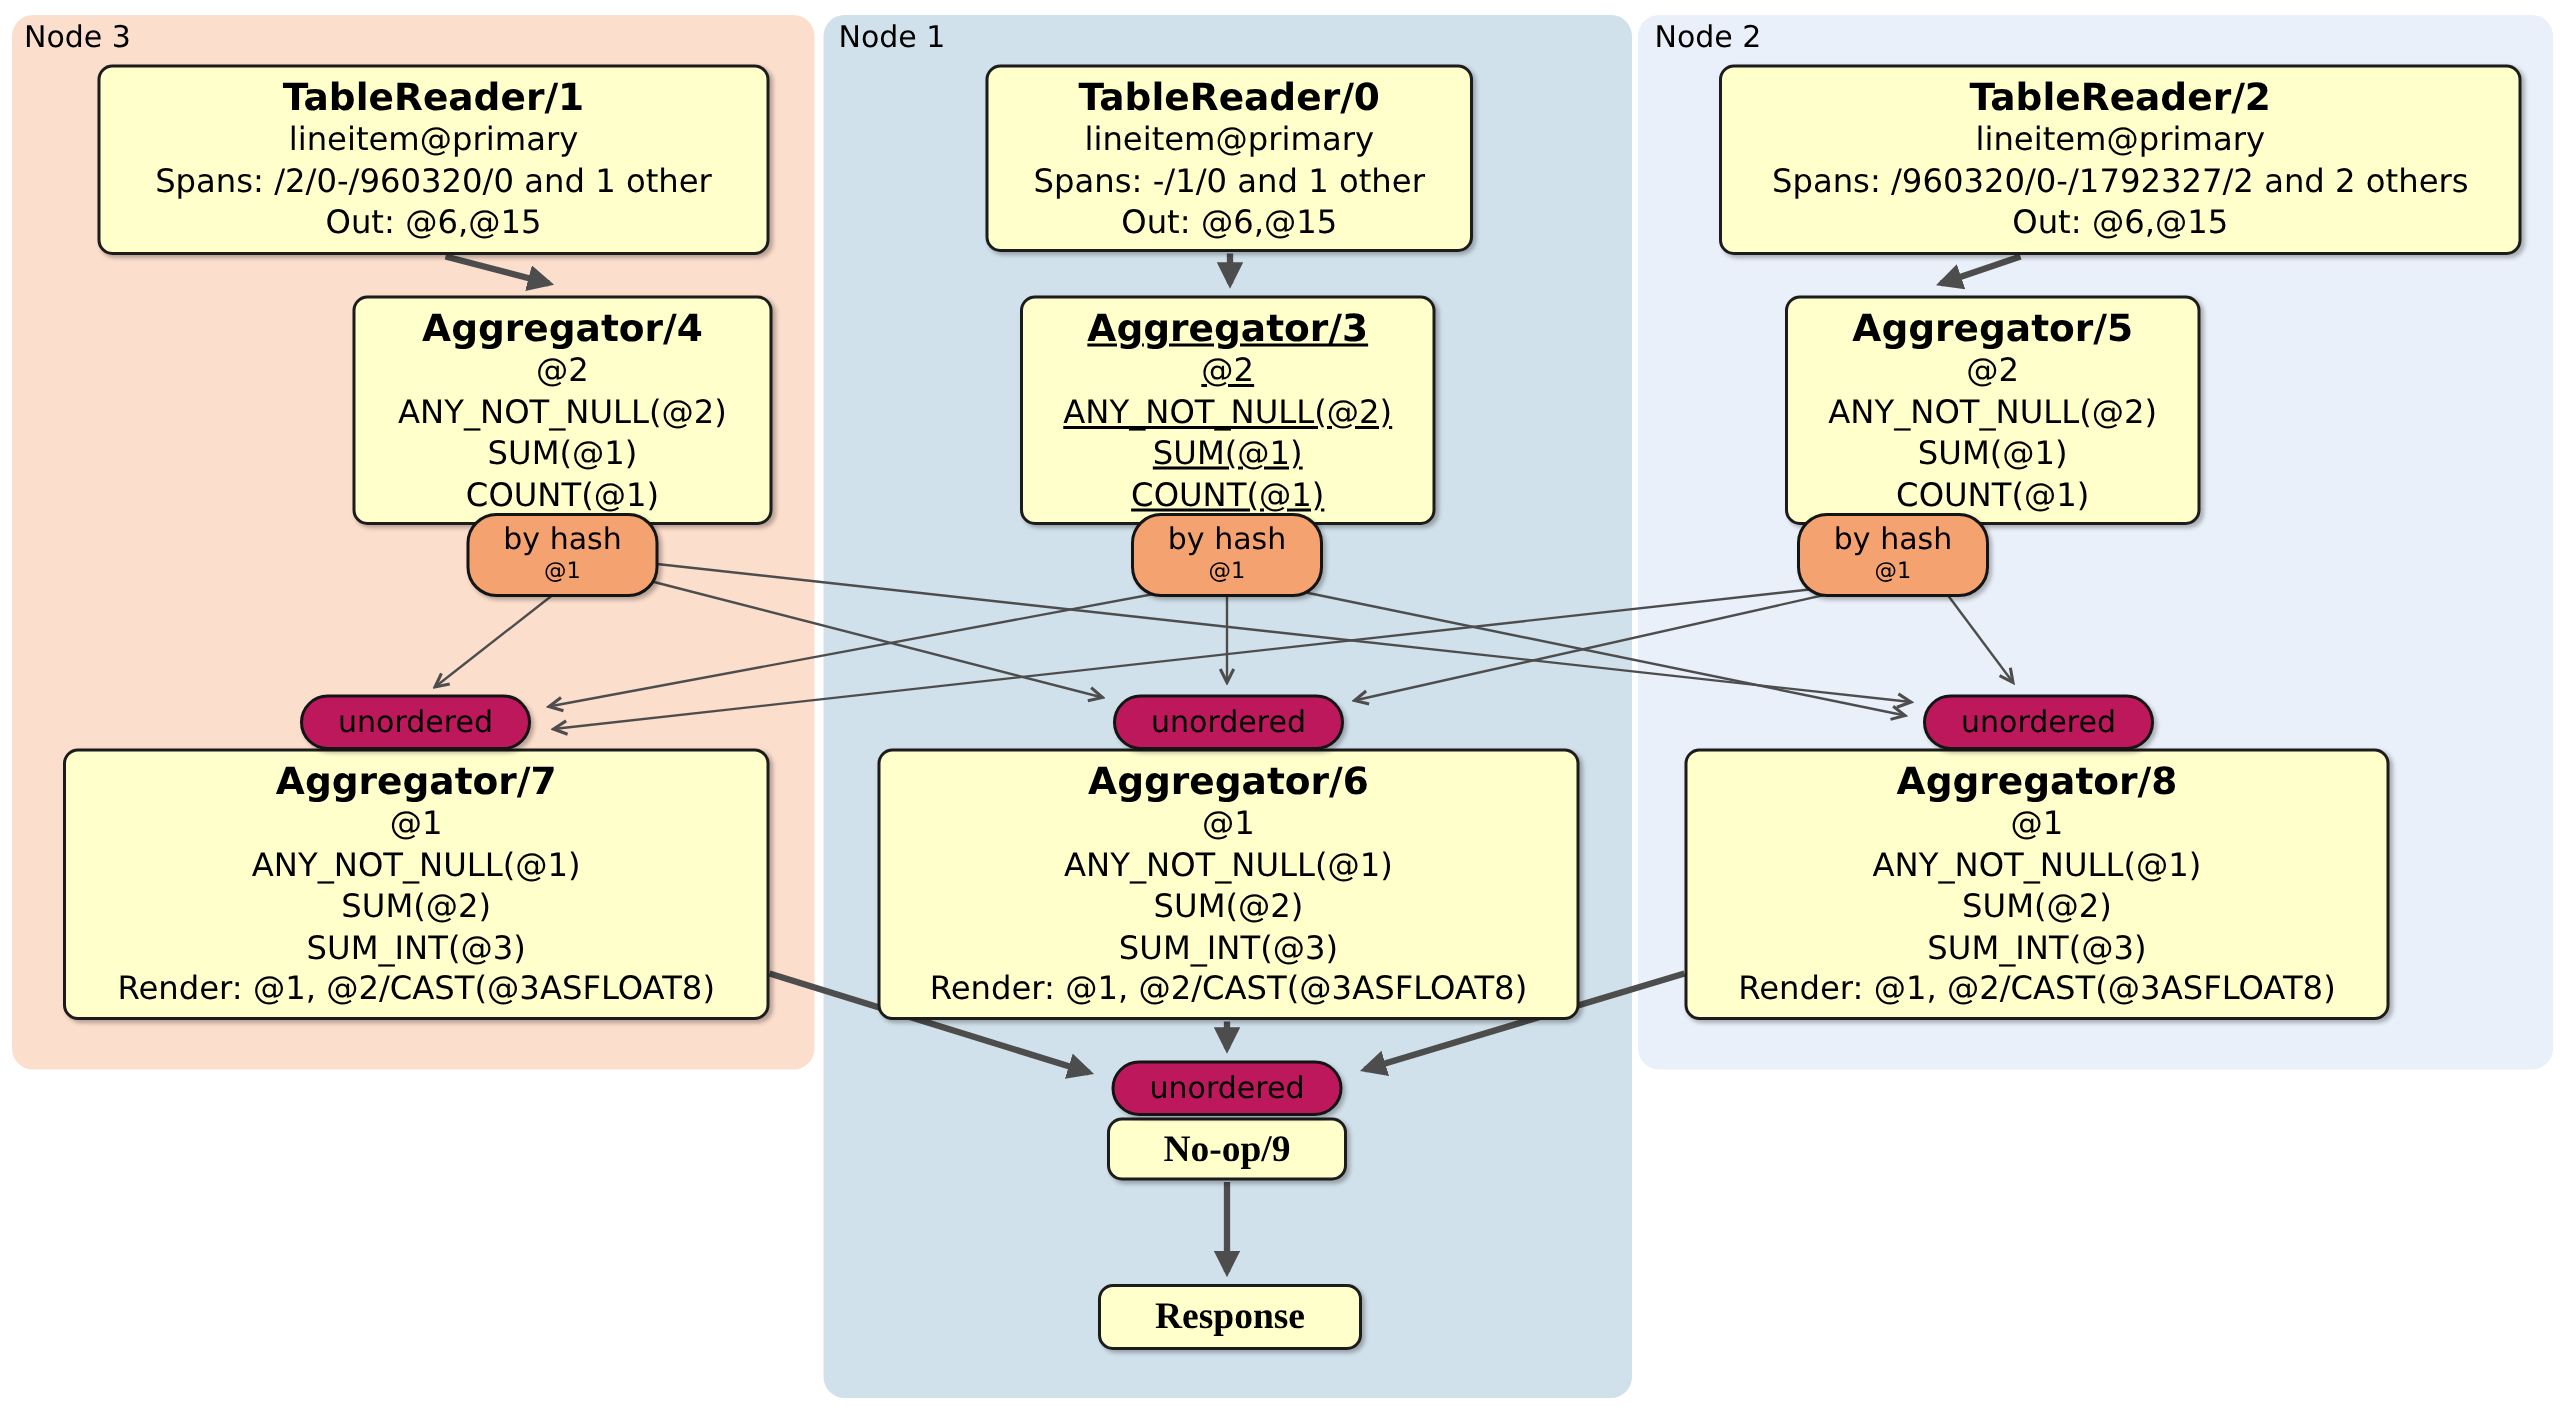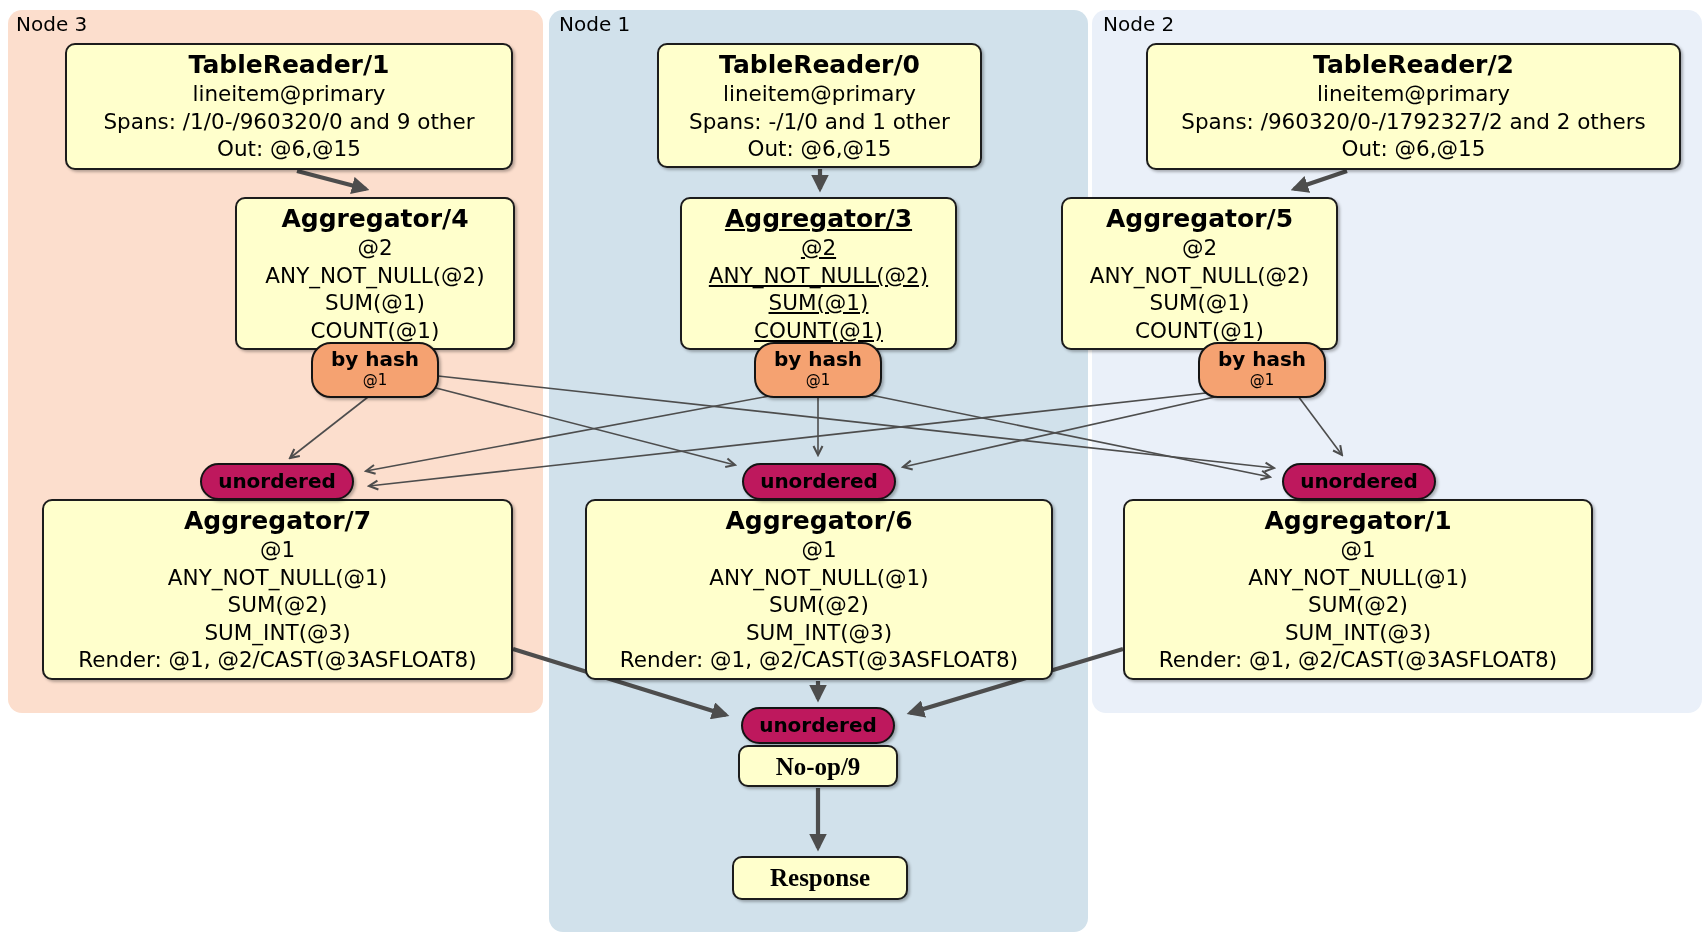--- a/index.html
+++ b/index.html
@@ -19,21 +19,21 @@
   .pbox-title { font-weight:bold; font-size:25px; line-height:30px; white-space:nowrap; }
   .pbox-line  { font-size:21.5px; line-height:27.5px; white-space:nowrap; }
   .tbox { padding-top:0; }
   .tbox .pbox-title { line-height:39px;font-family:Liberation Serif, serif; }
   .oval {
     position:absolute; box-sizing:border-box; z-index:3; text-align:center;
     border:2px solid #141414; box-shadow:2px 2px 3px rgba(0,0,0,0.28);
   }
   .oval.orange { background:#f5a271; border-radius:20px; }
   .oval.blue   { background:#be185d; border-radius:19px; }
-  .oval-label  { font-weight:bold; font-size:20px; line-height:24px; margin-top:3px; white-space:nowrap; }
+  .oval-label  { font-weight:normal; font-size:20px; line-height:24px; margin-top:3px; white-space:nowrap; }
   .oval-sub    { font-size:15px; line-height:19px; white-space:nowrap; }
   .oval.blue .oval-label { line-height:33px; margin-top:0; }
 </style>
 </head>
 <body>
 
 <div id="stage">
 
   <div class="region" style="left:8px;top:10px;width:535px;height:703px;background:#fcdecd;"></div>
   <div class="region" style="left:549px;top:10px;width:539px;height:922px;background:#d1e1eb;"></div>
@@ -72,21 +72,21 @@
       <line x1="856" y1="392" x2="1270" y2="477" marker-end="url(#arrow-small)"></line>
       <line x1="1224" y1="391" x2="369" y2="486" marker-end="url(#arrow-small)"></line>
       <line x1="1228" y1="394" x2="903" y2="467" marker-end="url(#arrow-small)"></line>
       <line x1="1298" y1="396" x2="1342" y2="455" marker-end="url(#arrow-small)"></line>
     </g>
   </svg>
 
   <div class="pbox" style="left:65px;top:43px;width:448px;height:127px;">
     <div class="pbox-title">TableReader/1</div>
     <div class="pbox-line">lineitem@primary</div>
-    <div class="pbox-line">Spans: /1/0-/960320/0 and 9 other</div>
+    <div class="pbox-line">Spans: /2/0-/960320/0 and 1 other</div>
     <div class="pbox-line">Out: @6,@15</div>
   </div>
   <div class="pbox" style="left:235px;top:197px;width:280px;height:153px;">
     <div class="pbox-title">Aggregator/4</div>
     <div class="pbox-line">@2</div>
     <div class="pbox-line">ANY_NOT_NULL(@2)</div>
     <div class="pbox-line">SUM(@1)</div>
     <div class="pbox-line">COUNT(@1)</div>
   </div>
   <div class="oval orange" style="left:311px;top:342px;width:128px;height:56px;">
@@ -142,36 +142,36 @@
   <div class="pbox tbox" style="left:732px;top:856px;width:176px;height:44px;">
     <div class="pbox-title">Response</div>
   </div>
 
   <div class="pbox" style="left:1130px;top:43px;width:535px;height:127px;margin-left:16px;">
     <div class="pbox-title">TableReader/2</div>
     <div class="pbox-line">lineitem@primary</div>
     <div class="pbox-line">Spans: /960320/0-/1792327/2 and 2 others</div>
     <div class="pbox-line">Out: @6,@15</div>
   </div>
-  <div class="pbox" style="left:1061px;top:197px;width:277px;height:153px;text-align:center;">
+  <div class="pbox" style="left:1190px;top:197px;width:277px;height:153px;text-align:center;">
     <div class="pbox-title">Aggregator/5</div>
     <div class="pbox-line">@2</div>
     <div class="pbox-line">ANY_NOT_NULL(@2)</div>
     <div class="pbox-line">SUM(@1)</div>
     <div class="pbox-line">COUNT(@1)</div>
   </div>
   <div class="oval orange" style="left:1198px;top:342px;width:128px;height:56px;">
     <div class="oval-label">by hash</div>
     <div class="oval-sub">@1</div>
   </div>
   <div class="oval blue" style="left:1282px;top:463px;width:154px;height:37px;">
     <div class="oval-label">unordered</div>
   </div>
   <div class="pbox" style="left:1123px;top:499px;width:470px;height:181px;">
-    <div class="pbox-title">Aggregator/1</div>
+    <div class="pbox-title">Aggregator/8</div>
     <div class="pbox-line">@1</div>
     <div class="pbox-line">ANY_NOT_NULL(@1)</div>
     <div class="pbox-line">SUM(@2)</div>
     <div class="pbox-line">SUM_INT(@3)</div>
     <div class="pbox-line">Render: @1, @2/CAST(@3ASFLOAT8)</div>
   </div>
 
 </div>
 
 </body></html>

